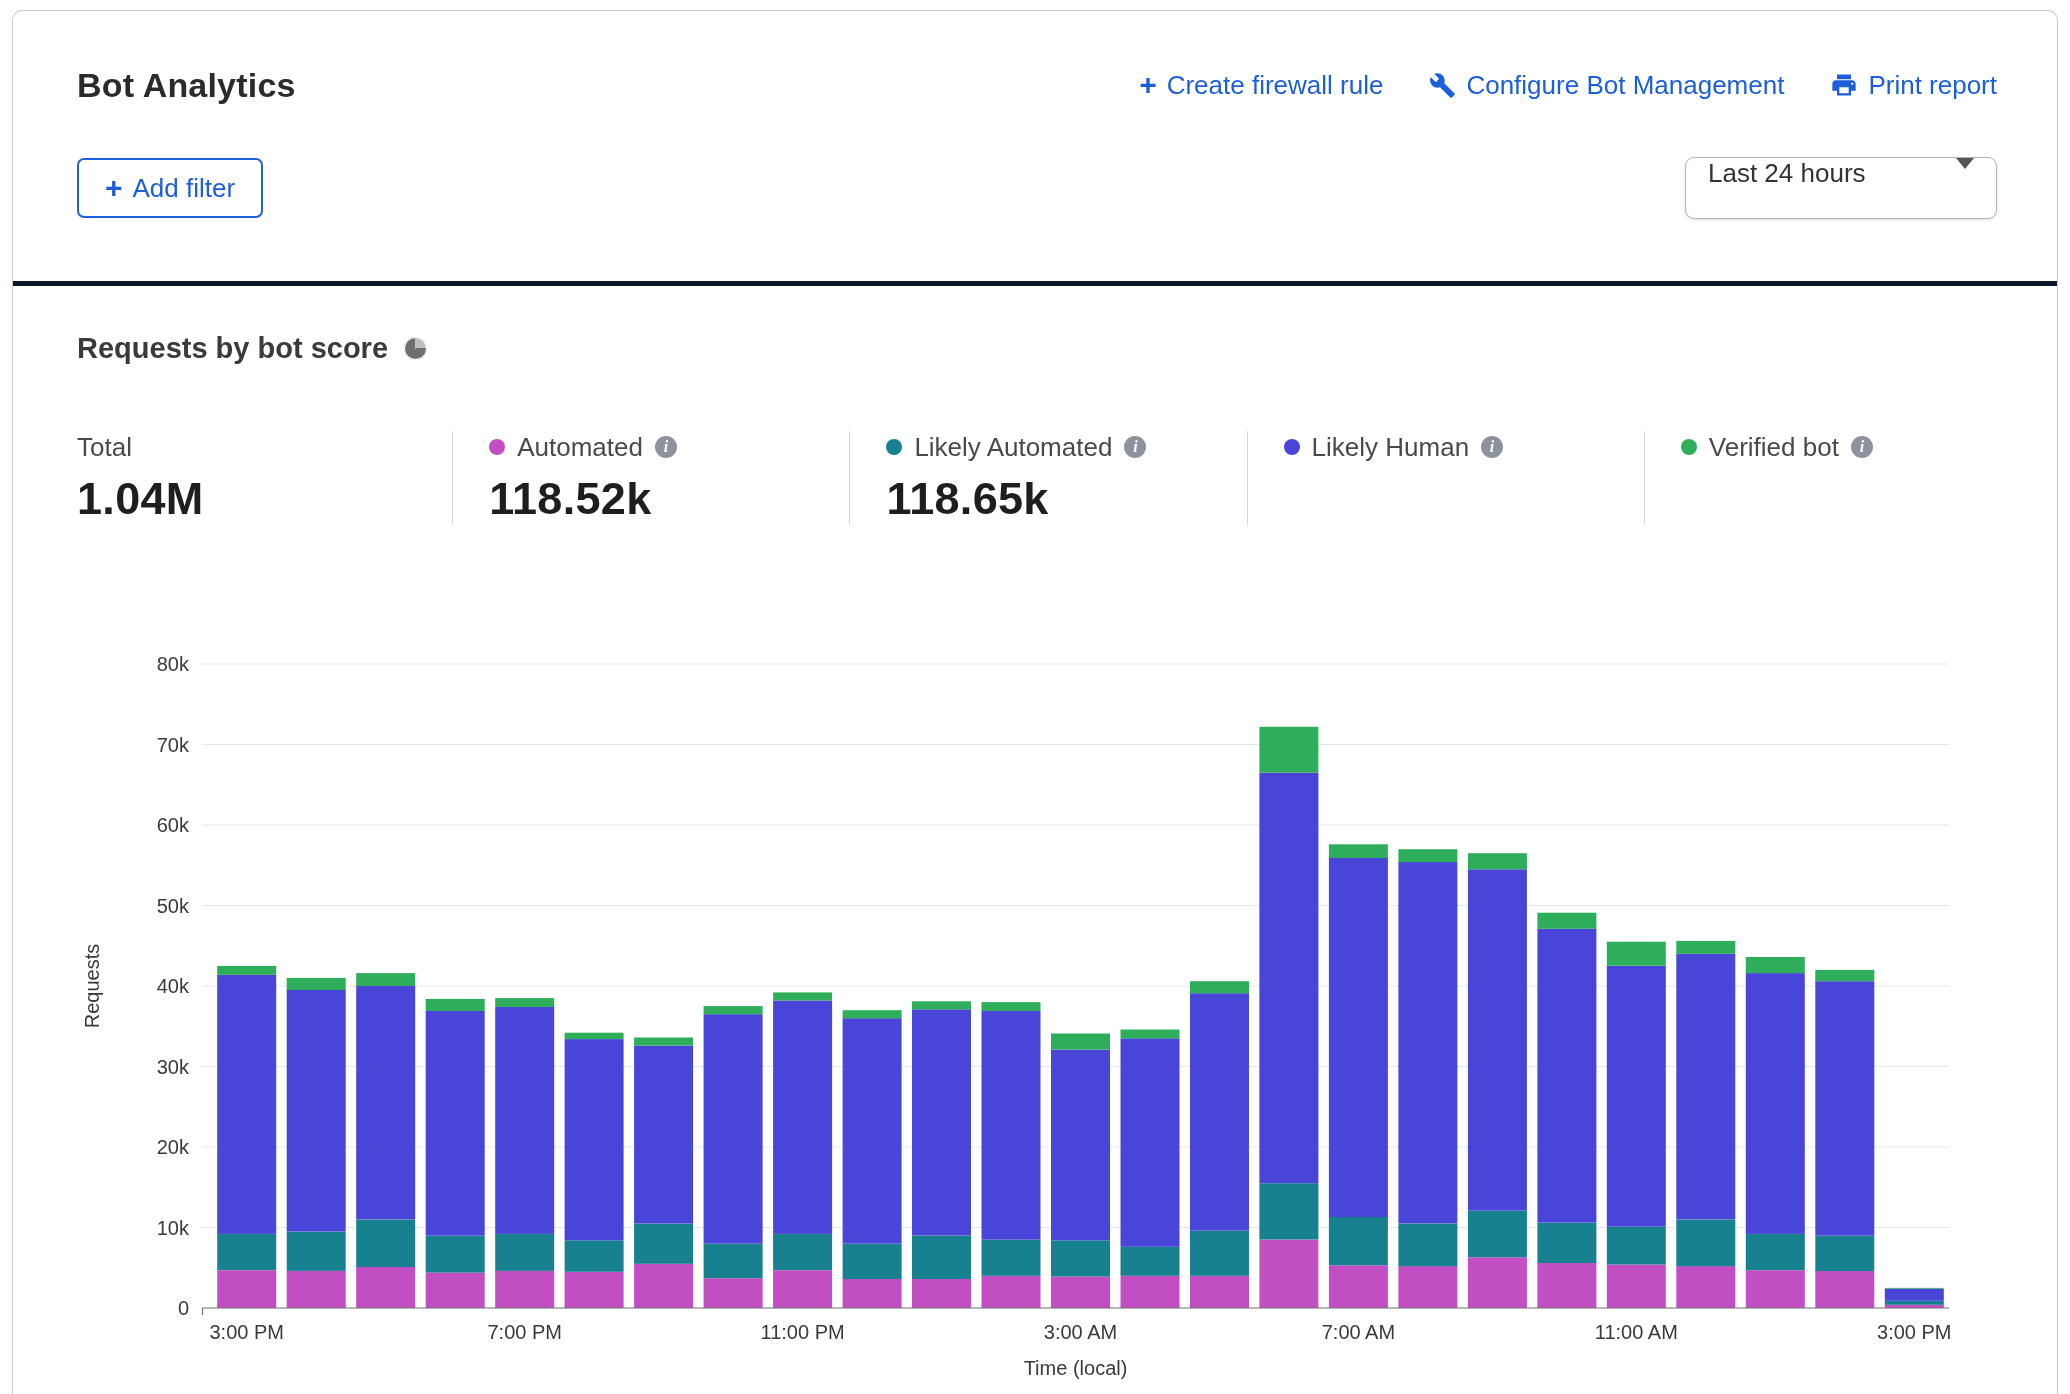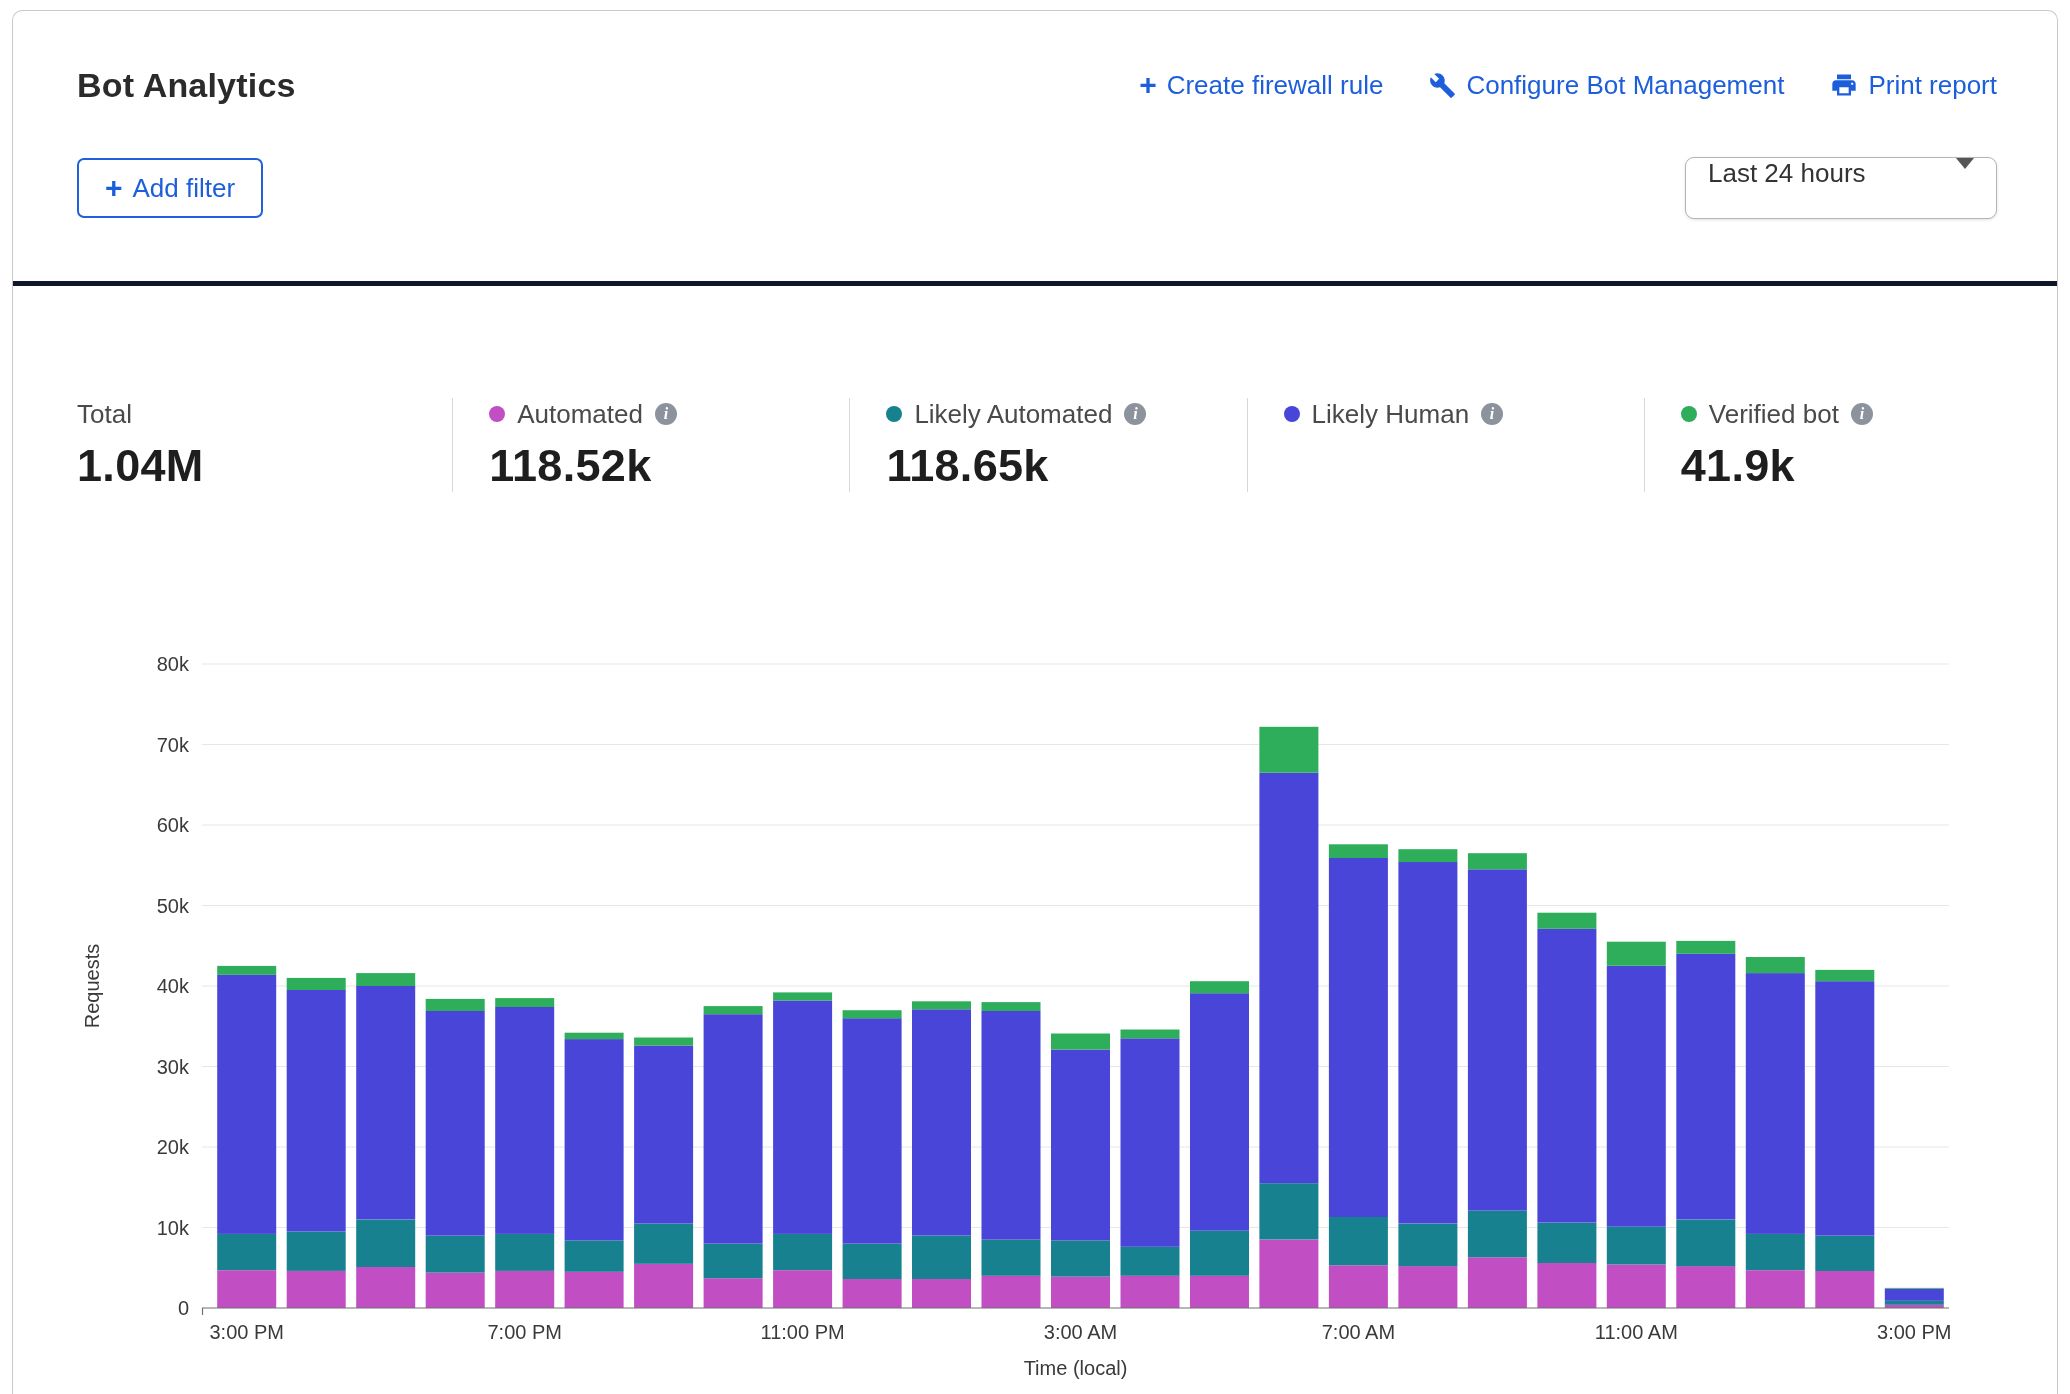--- a/index.html
+++ b/index.html
@@ -117,20 +117,24 @@
         <span>Add filter</span>
       </button>
       <div class="select">
         <span>Last 24 hours</span>
         <span class="caret"></span>
       </div>
     </div>
   </div>
 
   <div class="content-section">
+    <div class="section-title-row">
+      <h2 class="section-title">Requests by bot score</h2>
+      <span class="pie-icon"></span>
+    </div>
 
     <div class="stats-row">
       <div class="stat-col first">
         <div class="stat-label-row">
           <span class="stat-label">Total</span>
         </div>
         <div class="stat-value">1.04M</div>
       </div>
 
       <div class="stat-col bordered">
@@ -158,21 +162,20 @@
           <span class="info-icon">i</span>
         </div>
       </div>
 
       <div class="stat-col bordered">
         <div class="stat-label-row">
           <span class="stat-dot" style="background-color: rgb(46, 174, 91);"></span>
           <span class="stat-label">Verified bot</span>
           <span class="info-icon">i</span>
         </div>
-        <div class="stat-value">41.9k</div>
       </div>
     </div>
 
     <div class="chart-wrap">
       <svg id="chart-svg" width="1920" height="810" viewBox="0 0 1920 810">
           <line x1="125" y1="626.5" x2="1872" y2="626.5" stroke="#e7e7e7" stroke-width="1"></line>
           <line x1="125" y1="546.0" x2="1872" y2="546.0" stroke="#e7e7e7" stroke-width="1"></line>
           <line x1="125" y1="465.5" x2="1872" y2="465.5" stroke="#e7e7e7" stroke-width="1"></line>
           <line x1="125" y1="385.0" x2="1872" y2="385.0" stroke="#e7e7e7" stroke-width="1"></line>
           <line x1="125" y1="304.5" x2="1872" y2="304.5" stroke="#e7e7e7" stroke-width="1"></line>

